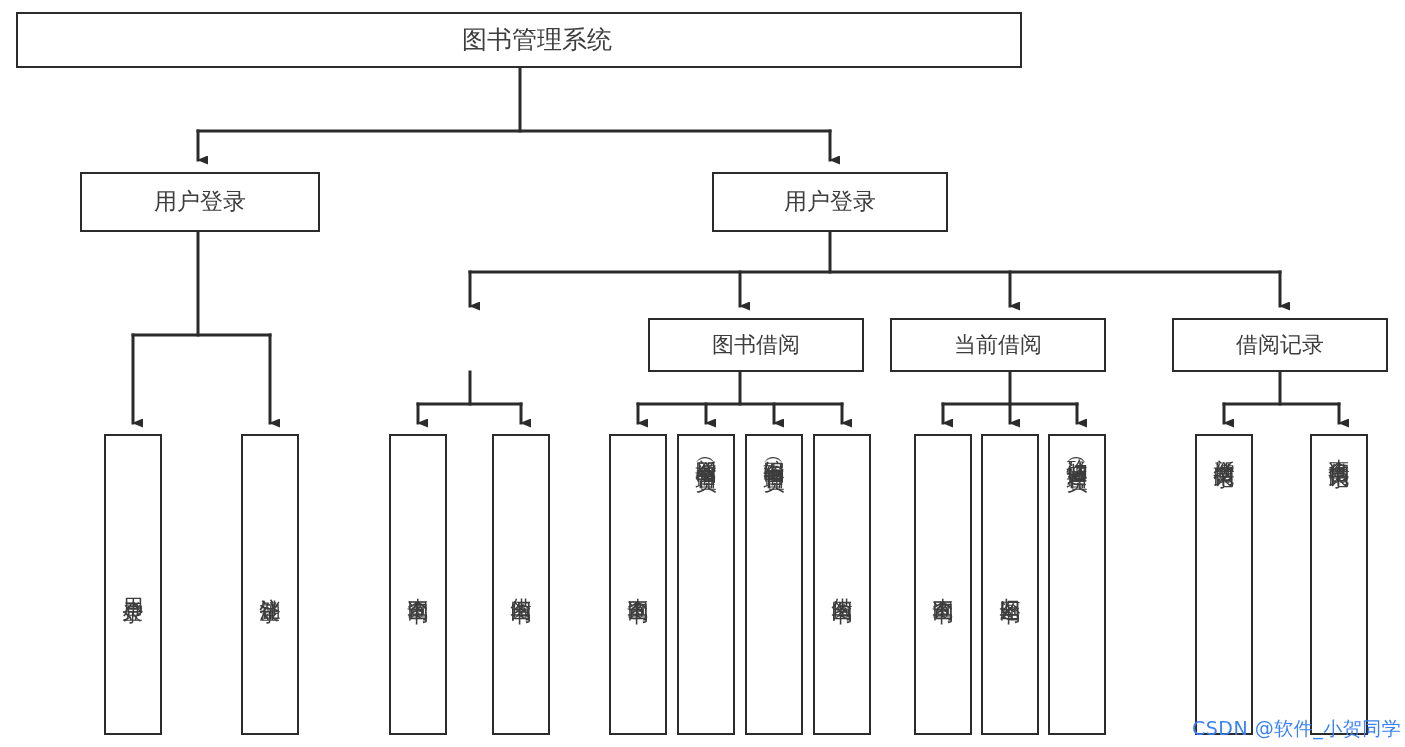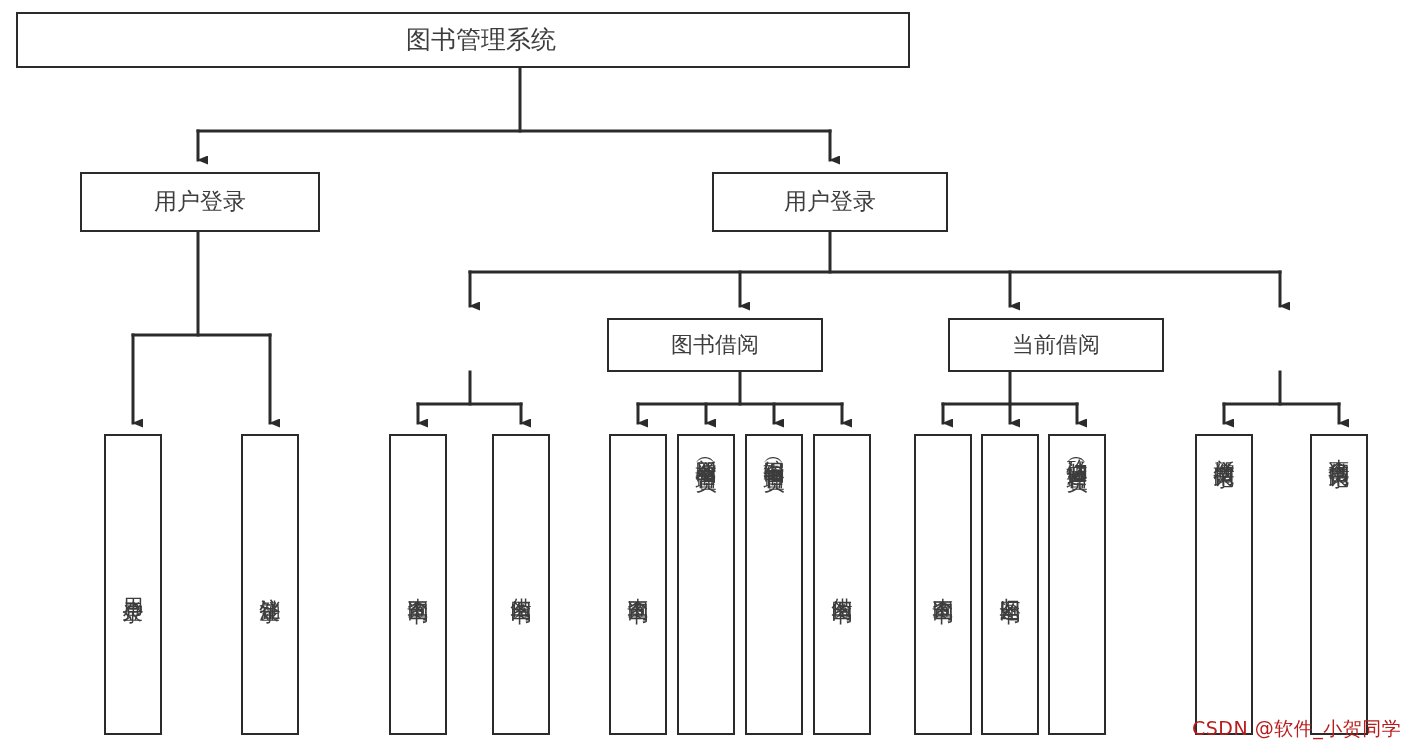--- a/index.html
+++ b/index.html
@@ -70,21 +70,21 @@
     letter-spacing: 2px;
     line-height: 1.05;
     white-space: nowrap;
   }
   .node.leaf.leaf-short {
     align-items: center;
     padding-top: 0;
   }
   .watermark {
     position: absolute;
-    color: #b91c1c;
+    color: #3b82f6;
     font-size: 19px;
     letter-spacing: 0.5px;
     white-space: nowrap;
     z-index: 5;
   }
 </style>
 </head>
 <body>
 
 <div id="diagram-root">
@@ -132,41 +132,44 @@
       <line x1="1010" y1="404" x2="1010" y2="423" marker-end="url(#arrowhead)"></line>
       <line x1="1077" y1="404" x2="1077" y2="423" marker-end="url(#arrowhead)"></line>
 
       <line x1="1280" y1="372" x2="1280" y2="404"></line>
       <line x1="1224" y1="404" x2="1339" y2="404"></line>
       <line x1="1224" y1="404" x2="1224" y2="423" marker-end="url(#arrowhead)"></line>
       <line x1="1339" y1="404" x2="1339" y2="423" marker-end="url(#arrowhead)"></line>
     </g>
   </svg>
 
-  <div class="node level-root" style="left:16px; top:12px; width:894px; height:56px;padding-left:36px;">
+  <div class="node level-root" style="left:16px; top:12px; width:1006px; height:56px;padding-left:36px;">
     <span class="node-label">图书管理系统</span>
   </div>
 
   <div class="node level-2" style="left:80px; top:172px; width:240px; height:60px;">
     <span class="node-label">用户登录</span>
   </div>
 
   <div class="node level-2" style="left:712px; top:172px; width:236px; height:60px;">
     <span class="node-label">用户登录</span>
   </div>
 
 
-  <div class="node level-3" style="left:607px; top:318px; width:216px; height:54px;">
+  <div class="node level-3" style="left:648px; top:318px; width:216px; height:54px;">
     <span class="node-label">图书借阅</span>
   </div>
 
-  <div class="node level-3" style="left:948px; top:318px; width:216px; height:54px;">
+  <div class="node level-3" style="left:890px; top:318px; width:216px; height:54px;">
     <span class="node-label">当前借阅</span>
   </div>
 
+  <div class="node level-3" style="left:1172px; top:318px; width:216px; height:54px;">
+    <span class="node-label">借阅记录</span>
+  </div>
 
   <div class="node leaf leaf-short" style="left:104px; top:434px; width:58px; height:301px;">
     <span class="node-label">用户登录</span>
   </div>
 
   <div class="node leaf leaf-short" style="left:241px; top:434px; width:58px; height:301px;">
     <span class="node-label">注销登录</span>
   </div>
 
   <div class="node leaf leaf-short" style="left:389px; top:434px; width:58px; height:301px;">

